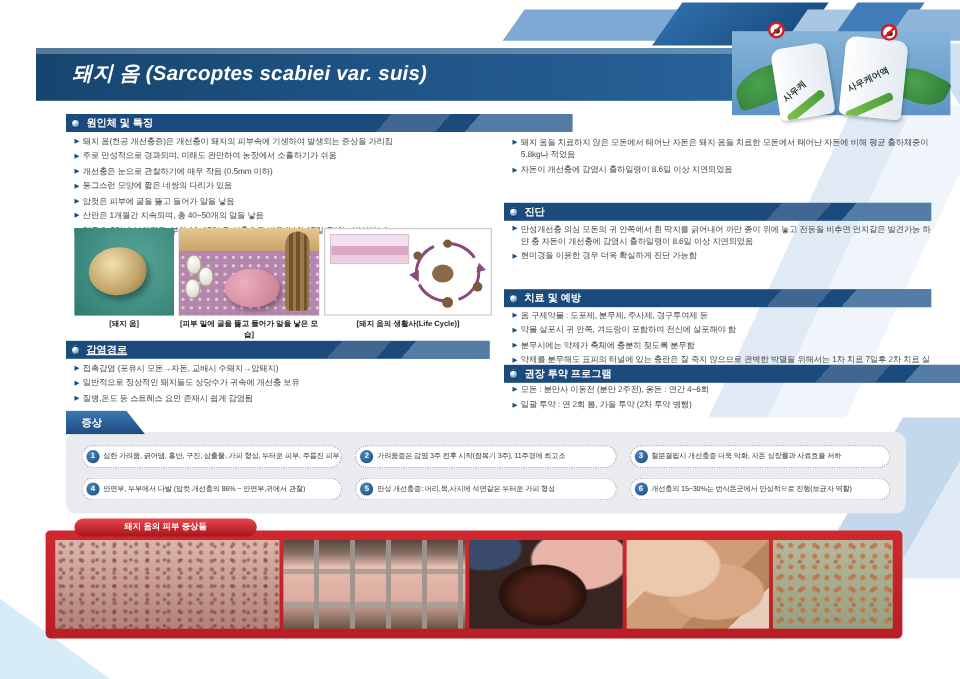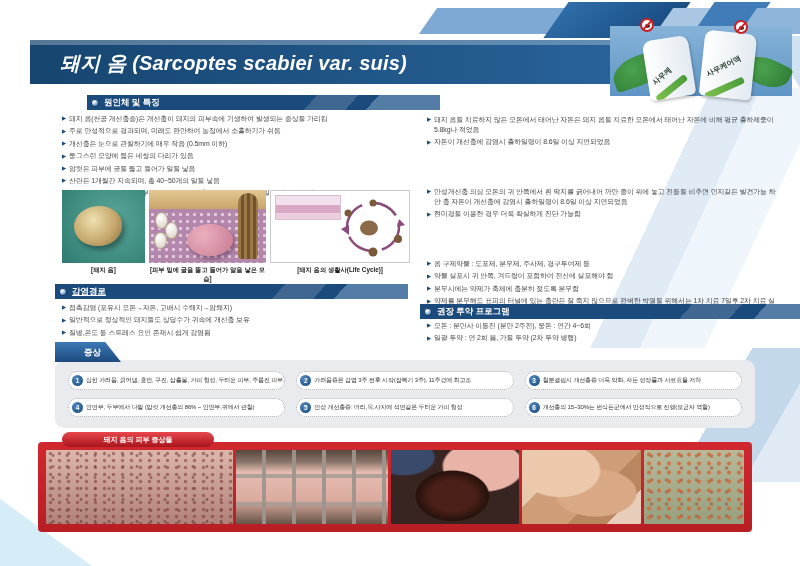--- a/index.html
+++ b/index.html
@@ -22,21 +22,21 @@
   #wm-bottomleft { left:0; top:470px; width:92px; height:96px; z-index:1; background:#d6ecf7;
     clip-path:polygon(0 30%, 0 100%, 100% 100%); }
   #wm-rightedge { right:0; top:36px; width:32px; height:52px; background:#cfe2f2; z-index:1;
     clip-path:polygon(0 0,100% 0,100% 100%); }
 
   
   #title-bar { position:absolute; left:30px; top:40px; width:742px; height:44px; z-index:2;
     background:linear-gradient(90deg,#16456f,#2d6aa5); }
   #title-bar::before { content:""; position:absolute; left:0; top:0; width:100%; height:5px;
     background:rgba(255,255,255,.28); }
-  #title-text { position:absolute; left:30px; top:10px; color:#fff; font-size:20px; font-weight:bold;
+  #title-text { position:absolute; left:30px; top:10px; color:#fff; font-size:17px; font-weight:bold;
     font-style:italic; letter-spacing:.2px; }
 
   
   #product-zone { position:absolute; left:610px; top:26px; width:182px; height:70px; z-index:5;
     background:linear-gradient(180deg,#86b3d8,#5e95c5); overflow:visible; }
   .leaf { position:absolute; background:radial-gradient(circle at 40% 40%,#4aa24e,#2e7a33);
     border-radius:60% 12% 60% 12%; }
   #leaf1 { left:2px; top:30px; width:52px; height:30px; transform:rotate(-18deg); }
   #leaf2 { right:2px; top:32px; width:48px; height:28px; transform:rotate(26deg); }
   .bottle { position:absolute; background:linear-gradient(90deg,#ffffff,#e2e9f0);
@@ -98,21 +98,21 @@
     background:linear-gradient(180deg,#f2e0ec 0 38%, #d8a8c4 38% 72%, #eccede 72%);
     border:1px solid #d8c0d0; }
   #fig-cycle svg { position:absolute; right:2px; top:4px; }
   .caption { position:absolute; top:266px; font-size:6.3px; font-weight:bold; color:#222;
     text-align:center; z-index:2; }
 
   
   #symptom-tab { position:absolute; left:55px; top:342px; width:66px; height:20px; z-index:3;
     background:linear-gradient(180deg,#3c79b4,#1c4a7e);
     clip-path:polygon(0 0, 76% 0, 100% 100%, 0 100%);
-    color:#fff; font-weight:bold; font-size:8.5px; line-height:20px; padding-left:29px; }
+    color:#fff; font-weight:bold; font-size:8.5px; line-height:20px; padding-left:13px; }
   #symptom-panel { position:absolute; left:55px; top:360px; width:700px; height:68px; z-index:2;
     background:#e9ebee; border-radius:9px; display:grid;
     grid-template-columns:repeat(3,1fr); gap:8px 11px; padding:11px 13px; }
   .pill { background:#fff; border:1px dotted #a8a8a8; border-radius:10px; display:flex;
     align-items:center; padding:0 4px 0 3px; overflow:hidden; }
   .pill .num { flex:none; width:11px; height:11px; border-radius:50%; margin-right:3px;
     background:radial-gradient(circle at 35% 30%, #4f86bd, #174a7c); color:#fff; font-size:6.5px;
     font-weight:bold; text-align:center; line-height:11px; }
   .pill .txt { font-size:6px; color:#333; white-space:nowrap; letter-spacing:-0.15px; }
 
@@ -183,21 +183,21 @@
       <div class="bottle-accent"></div>
     </div>
     <div id="no-mite-1" class="no-mite">
         <div class="bug"></div>
       </div>
     <div id="no-mite-2" class="no-mite">
         <div class="bug"></div>
       </div>
   </div>
 
-  <div class="sec-h" style="left:55px; top:95px; width:353px;margin-left:32px;">
+  <div class="sec-h" style="left:55px; top:95px; width:422px;">
     <span>원인체 및 특징</span>
   </div>
   <ul class="blist" style="left:62px; top:114px; width:346px;">
     <li>
         <span>돼지 옴(천공 개선충증)은 개선충이 돼지의 피부속에 기생하여 발생되는 증상을 가리킴</span>
       </li>
     <li>
         <span>주로 만성적으로 경과되며, 미래도 완만하여 농장에서 소홀하기가 쉬움</span>
       </li>
     <li>
@@ -262,29 +262,35 @@
 
   <ul class="blist" style="left:427px; top:115px; width:350px;">
     <li>
         <span>돼지 옴을 치료하지 않은 모돈에서 태어난 자돈은 돼지 옴을 치료한 모돈에서 태어난 자돈에 비해 평균 출하체중이 5.8kg나 적었음</span>
       </li>
     <li>
         <span>자돈이 개선충에 감염시 출하일령이 8.6일 이상 지연되었음</span>
       </li>
   </ul>
 
+  <div class="sec-h" style="left:420px; top:169px; width:356px;">
+    <span>진단</span>
+  </div>
   <ul class="blist" style="left:427px; top:187px; width:350px;">
     <li>
         <span>만성개선충 의심 모돈의 귀 안쪽에서 흰 딱지를 긁어내어 까만 종이 위에 놓고 전등을 비추면 먼지같은 발견가능 하얀 충 자돈이 개선충에 감염시 출하일령이 8.6일 이상 지연되었음</span>
       </li>
     <li>
         <span>현미경을 이용한 경우 더욱 확실하게 진단 가능함</span>
       </li>
   </ul>
 
+  <div class="sec-h" style="left:420px; top:241px; width:356px;">
+    <span>치료 및 예방</span>
+  </div>
   <ul class="blist" style="left:427px; top:259px; width:350px;">
     <li>
         <span>옴 구제약물 : 도포제, 분무제, 주사제, 경구투여제 등</span>
       </li>
     <li>
         <span>약물 살포시 귀 안쪽, 겨드랑이 포함하여 전신에 살포해야 함</span>
       </li>
     <li>
         <span>분무시에는 약제가 축체에 충분히 젖도록 분무함</span>
       </li>

